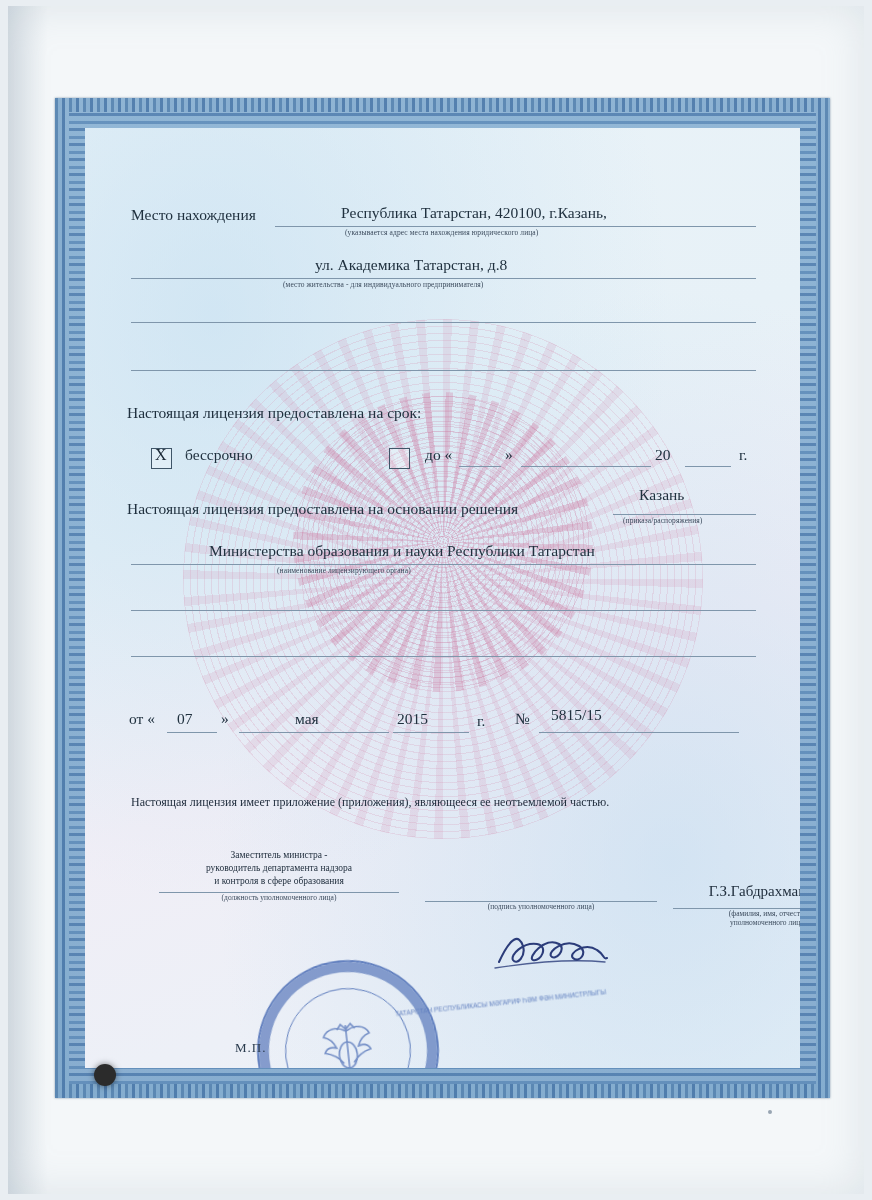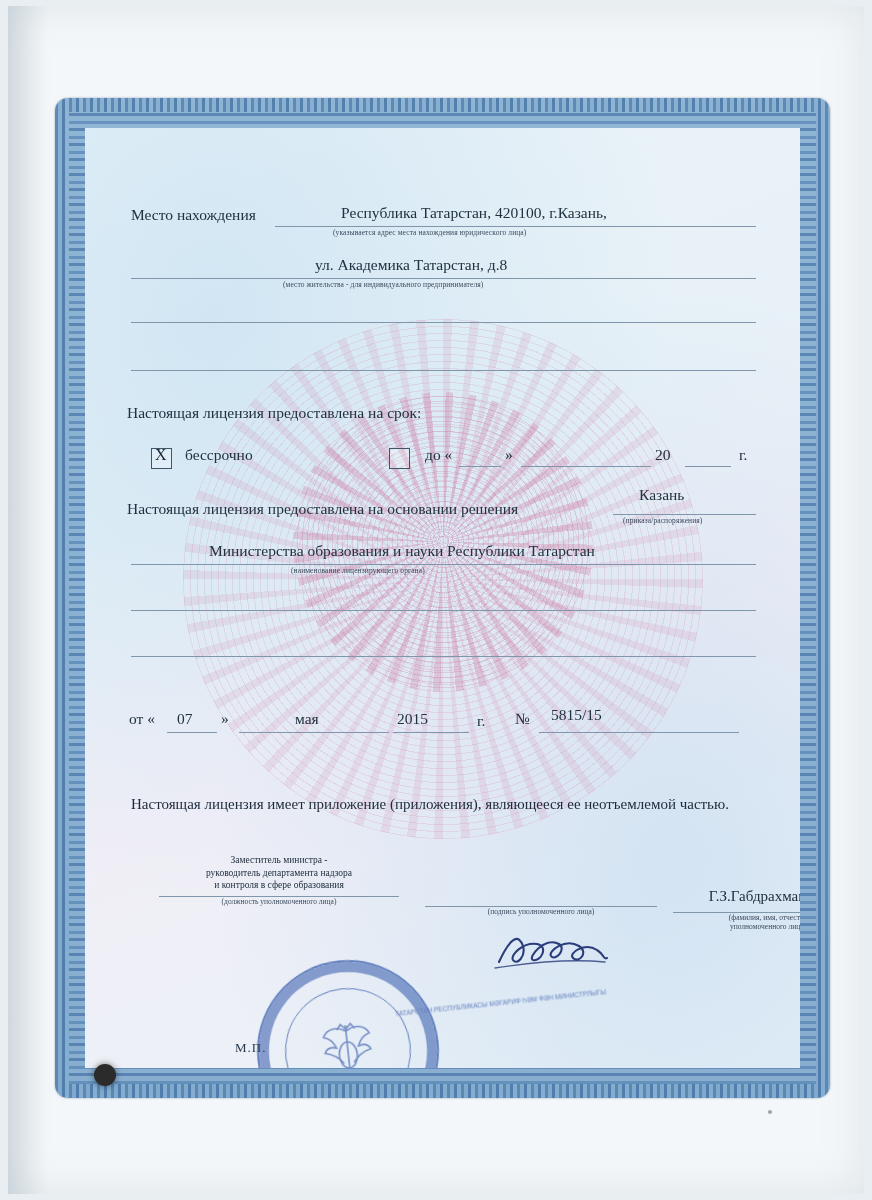--- a/index.html
+++ b/index.html
@@ -30,21 +30,20 @@
     left:47px;top:92px;
     width:775px;height:1000px;
     background:
       repeating-linear-gradient(90deg,
         rgba(88,132,176,.85) 0 3px,
         rgba(150,185,215,.45) 3px 7px,
         rgba(70,115,165,.75) 7px 10px,
         rgba(175,205,228,.35) 10px 14px),
       linear-gradient(180deg,#7ea7cb,#6e9cc4);
     box-shadow:0 0 2px rgba(60,90,120,.6);
-    border-radius:13px;
   }
   .border-mid{
     position:absolute;
     left:14px;top:14px;right:14px;bottom:14px;
     background:
       repeating-linear-gradient(0deg,
         rgba(95,140,185,.8) 0 3px,
         rgba(160,195,222,.4) 3px 8px,
         rgba(75,120,170,.7) 8px 11px,
         rgba(180,210,232,.3) 11px 15px),
@@ -112,21 +111,21 @@
   }
   .cap{
     position:absolute;
     font-size:7.5px;
     color:#3b4a5c;
     letter-spacing:.1px;
     white-space:nowrap;
   }
 
   .para{
-    font-size:15px;
+    font-size:12px;
     line-height:1.45;
   }
 
   .checkbox{
     display:inline-block;
     width:19px;height:19px;
     border:1px solid #3f5568;
     vertical-align:middle;
     position:relative;
     background:rgba(255,255,255,.25);
@@ -212,21 +211,21 @@
         <div class="wash-blue"></div>
         <div class="rosette"></div>
         <div class="rosette2"></div>
 
         <div class="content">
 
           <div style="position:relative;height:172px;">
             <div class="fld" style="left:6px;top:32px;">Место нахождения</div>
             <div class="fld" style="left:216px;top:30px;">Республика Татарстан, 420100, г.Казань,</div>
             <div class="rule" style="position:absolute;left:150px;right:4px;top:52px;"></div>
-            <div class="cap" style="left:208px;top:54px;">(указывается адрес места нахождения юридического лица)</div>
+            <div class="cap" style="left:220px;top:54px;">(указывается адрес места нахождения юридического лица)</div>
 
             <div class="fld" style="left:190px;top:82px;">ул. Академика Татарстан, д.8</div>
             <div class="rule" style="position:absolute;left:6px;right:4px;top:104px;"></div>
             <div class="cap" style="left:158px;top:106px;">(место жительства - для индивидуального предпринимателя)</div>
 
             <div class="rule" style="position:absolute;left:6px;right:4px;top:148px;"></div>
             <div class="rule" style="position:absolute;left:6px;right:4px;top:196px;"></div>
           </div>
 
           <div style="position:relative;height:96px;margin-top:58px;">
@@ -250,21 +249,21 @@
           </div>
 
           <div style="position:relative;height:150px;">
             <div class="fld" style="left:2px;top:0px;">Настоящая лицензия предоставлена на основании решения</div>
             <div class="fld" style="left:514px;top:-14px;">Казань</div>
             <div class="rule" style="position:absolute;left:488px;right:4px;top:14px;"></div>
             <div class="cap" style="left:498px;top:16px;">(приказа/распоряжения)</div>
 
             <div class="fld" style="left:84px;top:42px;">Министерства образования и науки Республики Татарстан</div>
             <div class="rule" style="position:absolute;left:6px;right:4px;top:64px;"></div>
-            <div class="cap" style="left:166px;top:66px;text-align:center;">(наименование лицензирующего органа)</div>
+            <div class="cap" style="left:152px;top:66px;text-align:center;">(наименование лицензирующего органа)</div>
 
             <div class="rule" style="position:absolute;left:6px;right:4px;top:110px;"></div>
             <div class="rule" style="position:absolute;left:6px;right:4px;top:156px;"></div>
           </div>
 
           <div style="position:relative;height:74px;margin-top:46px;">
             <div class="fld" style="left:4px;top:14px;">от «</div>
             <div class="fld" style="left:52px;top:14px;">07</div>
             <div class="rule" style="position:absolute;left:42px;width:50px;top:36px;"></div>
             <div class="fld" style="left:96px;top:14px;">»</div>

